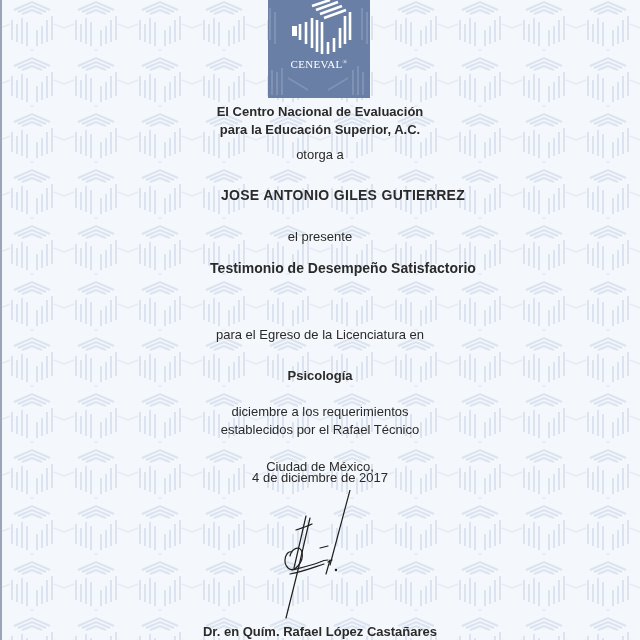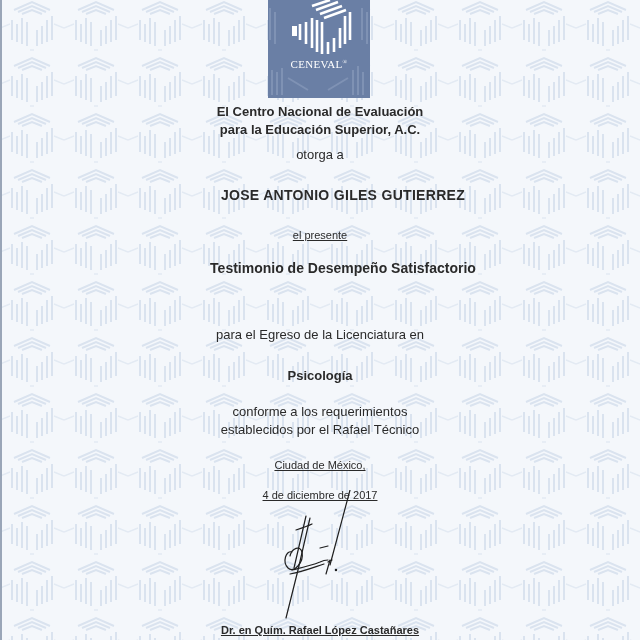--- a/index.html
+++ b/index.html
@@ -69,21 +69,21 @@
     .line {
       position: absolute;
       left: 0;
       width: 640px;
       text-align: center;
       white-space: nowrap;
     }
     .bold { font-weight: bold; }
     .f14 { font-size: 14px; margin-left: 23px; }
     .f13 { font-size: 13px; }
-    .f12 { font-size: 11px; text-decoration: underline; }
+    .f12 { font-size: 13px; }
     .signature {
       position: absolute;
       left: 250px;
       top: 490px;
       width: 120px;
       height: 135px;
       z-index: 3;
     }
   </style>
 </head>
@@ -171,25 +171,25 @@
 
   <div class="line bold f14" style="top:187px; letter-spacing:0.3px;">JOSE ANTONIO GILES GUTIERREZ</div>
 
   <div class="line f12" style="top:229px;">el presente</div>
   <div class="line bold f14" style="top:260px;">Testimonio de Desempeño Satisfactorio</div>
 
   <div class="line f13" style="top:327px;">para el Egreso de la Licenciatura en</div>
 
   <div class="line bold f13" style="top:368px;">Psicología</div>
 
-  <div class="line f13" style="top:404px;">conforme a los requerimientos</div>
+  <div class="line f13" style="top:404px;">diciembre a los requerimientos</div>
   <div class="line f13" style="top:422px;">establecidos por el Rafael Técnico</div>
 
   <div class="line f12" style="top:459px;">Ciudad de México,</div>
-  <div class="line f12" style="top:470px;margin-top:19px;">4 de diciembre de 2017</div>
+  <div class="line f12" style="top:470px;">4 de diciembre de 2017</div>
 
   <div class="line bold f12" style="top:624px;">Dr. en Quím. Rafael López Castañares</div>
 </div>
 
 <svg class="signature" width="120" height="135" xmlns="http://www.w3.org/2000/svg">
   <g fill="none" stroke="#1f1f1f" stroke-width="1.2" stroke-linecap="round">
 
     <path d="M100 0 L80 75"></path>
 
     <path d="M60 28 L48 80 L36 128"></path>

